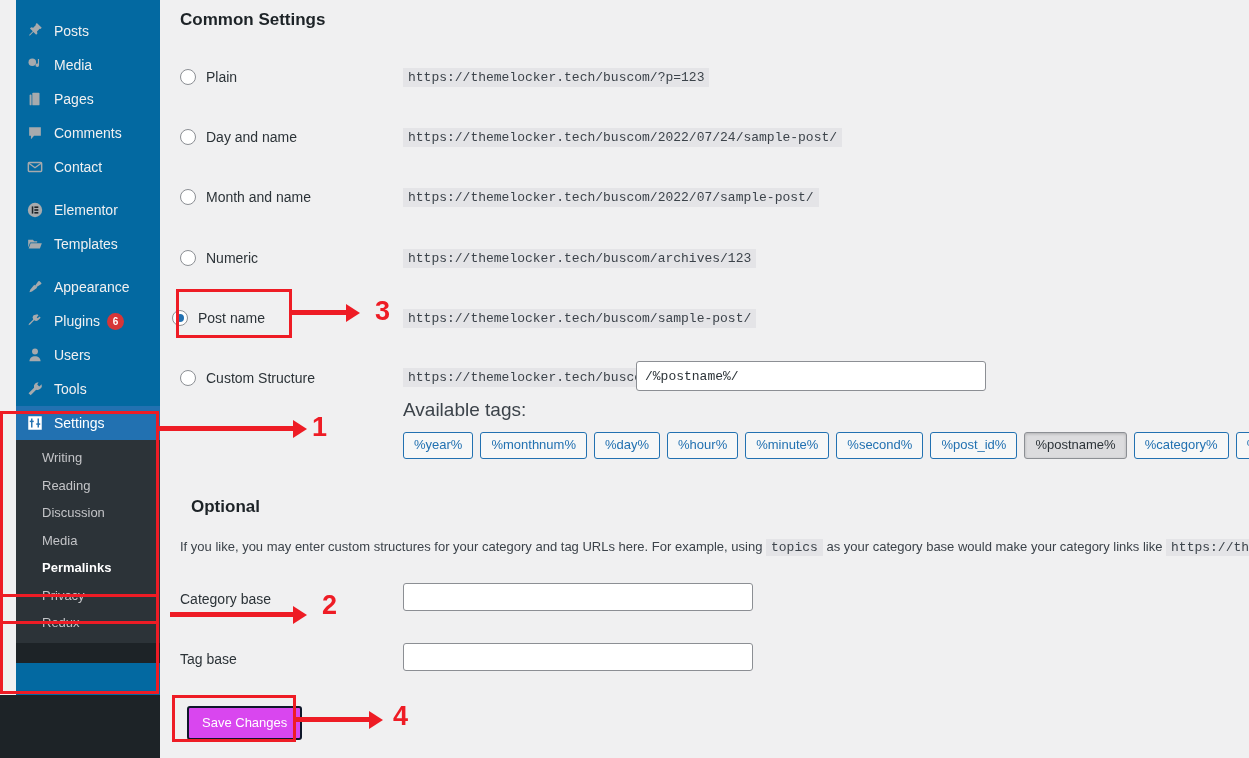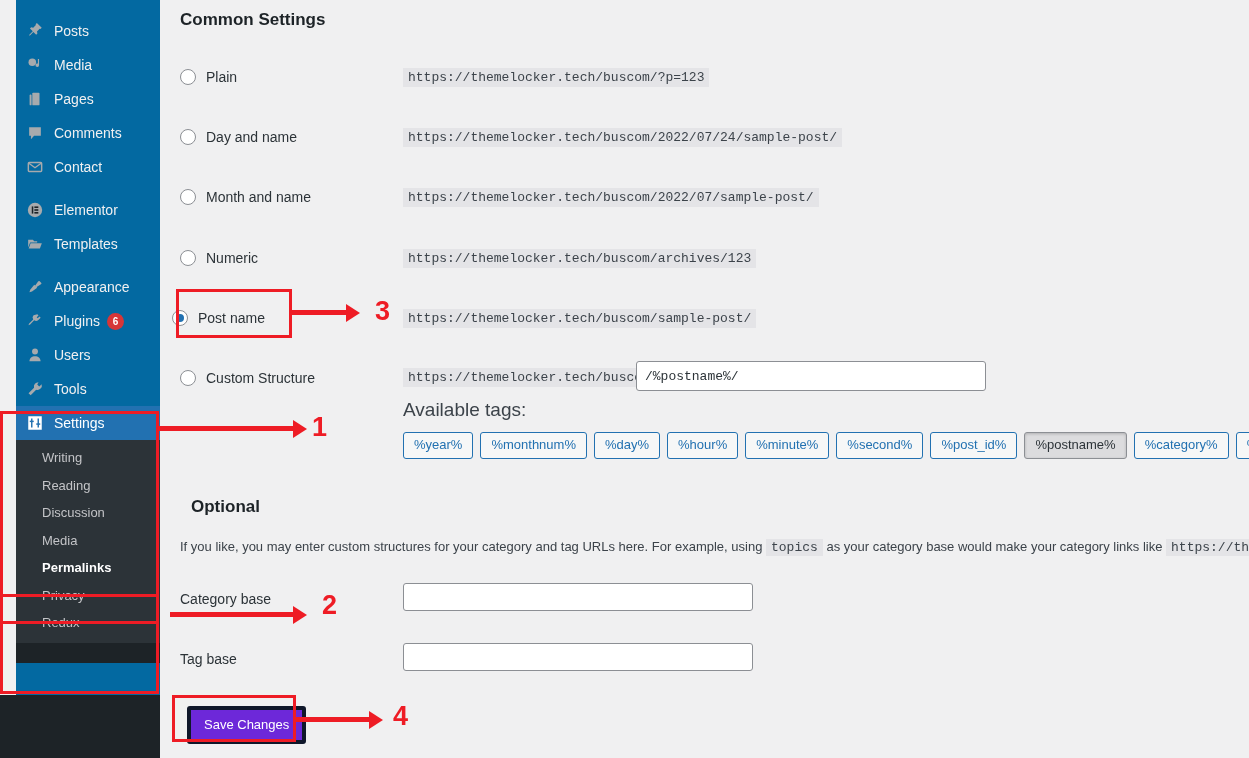--- a/index.html
+++ b/index.html
@@ -105,21 +105,21 @@
   }
   .opt-desc{
     position:absolute;left:180px;top:537px;width:1090px;
     font-size:13px;color:#3c434a;white-space:nowrap;line-height:1.5;
   }
   .opt-desc .code{padding:1px 5px;}
 
   .field-label{position:absolute;font-size:14px;color:#2c3338;}
 
   .save-btn{
-    background:#6d28d9;color:#fff;border:4px solid #0f172a;border-radius:3px;
+    background:#d946ef;color:#fff;border:2px solid #0f172a;border-radius:3px;
     font-size:13px;padding:6px 13px;line-height:1.4;cursor:pointer;
     font-family:"Liberation Sans", sans-serif;
   }
 
   
   .anno-box{position:absolute;border:3px solid #ee1c25;box-sizing:border-box;pointer-events:none;}
   .anno-num{
     position:absolute;color:#ee1c25;font-size:27px;font-weight:700;
     font-family:"Liberation Sans", sans-serif;line-height:1;
   }

